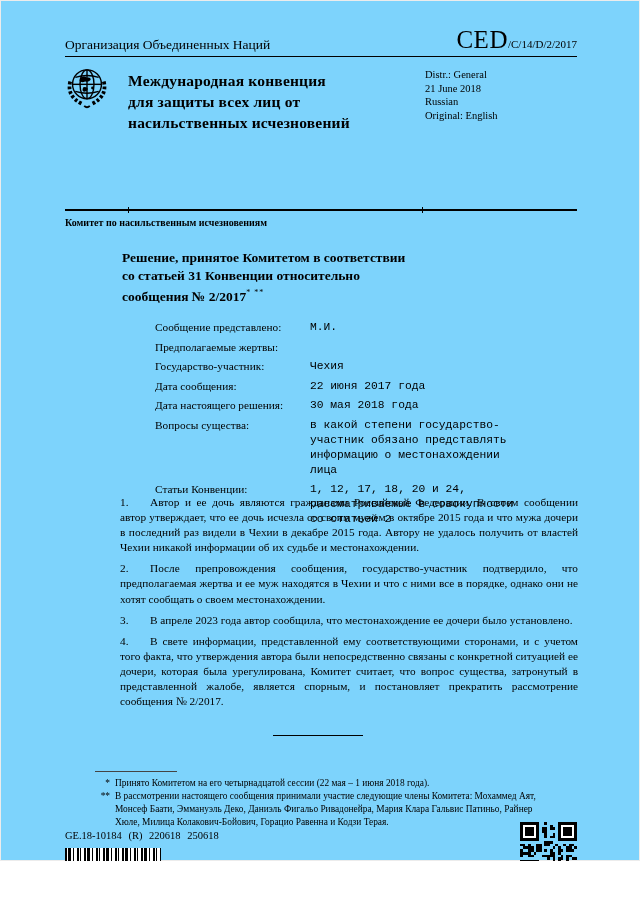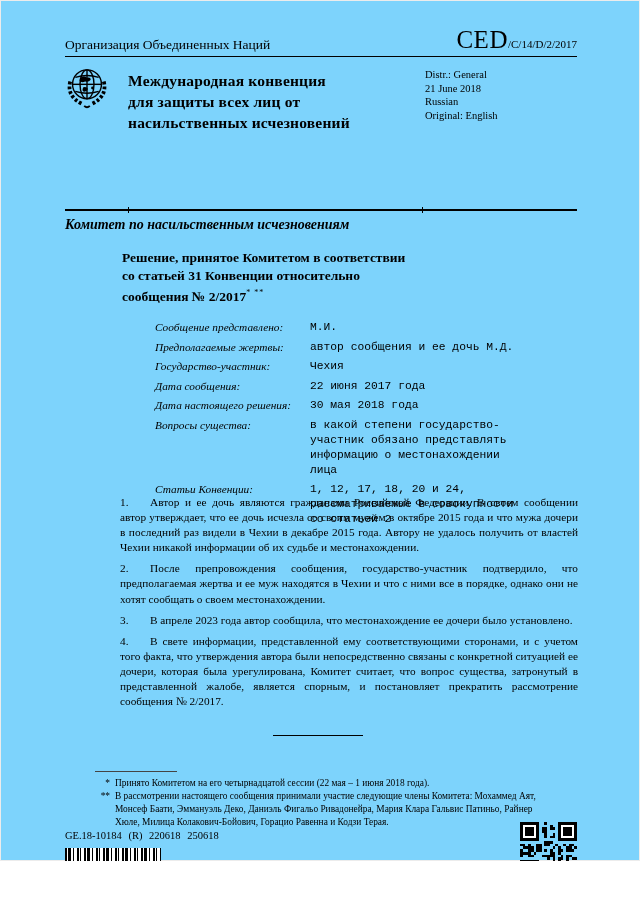--- a/index.html
+++ b/index.html
@@ -17,28 +17,28 @@
   .emblem{position:absolute;left:59px;top:61px;width:56px;height:58px;}
   .conv-title{
     position:absolute;left:128px;top:62px;font-size:15.5px;font-weight:bold;
     line-height:21px;white-space:pre-line;letter-spacing:.2px;margin-top:8px;
   }
   .distr-block{position:absolute;left:425px;top:68px;font-size:10.5px;line-height:13.5px;}
   
   .rule-thick{position:absolute;left:65px;width:512px;top:209px;border-top:2px solid #000;}
   .tick{position:absolute;width:1px;height:6px;background:#000;top:207px;}
   .tick.t1{left:128px;} .tick.t2{left:422px;}
-  .committee{position:absolute;left:65px;top:217px;font-size:14px;font-weight:bold;font-style:italic;}
+  .committee{position:absolute;left:65px;top:217px;font-size:10px;font-weight:bold;}
   
   .decision{position:absolute;left:122px;top:249px;font-size:13.5px;font-weight:bold;line-height:17.5px;}
   .decision sup{font-size:8px;font-weight:normal;letter-spacing:1px;}
   
   .case-info{position:absolute;left:155px;top:320px;width:430px;font-size:11.3px;line-height:15px;}
   .case-row{display:flex;margin-bottom:4.5px;}
-  .case-label{width:155px;flex:0 0 155px;font-style:italic;}
+  .case-label{width:155px;flex:0 0 155px;}
   .case-value{width:222px;flex:0 0 222px;font-family:Liberation Mono, monospace;}
   
   .body-text{position:absolute;left:120px;top:495px;width:458px;font-size:11.3px;line-height:15.1px;text-align:justify;}
   .body-text p{margin:0 0 6px 0;}
   .pnum{display:inline-block;width:30px;}
   .divider-center{position:absolute;left:273px;top:735px;width:90px;border-top:1.2px solid #000;}
   
   .fn-rule{position:absolute;left:95px;top:771px;width:82px;border-top:1.2px solid #444;}
   .footnotes{position:absolute;left:88px;top:777px;width:452px;font-size:9.4px;line-height:13px;}
   .fn{display:flex;}
@@ -119,21 +119,20 @@
     <div><span>сообщения № 2/2017</span><sup>* **</sup></div>
   </div>
 
   <div class="case-info">
     <div class="case-row">
       <span class="case-label">Сообщение представлено:</span>
       <span class="case-value">М.И.</span>
     </div>
     <div class="case-row">
       <span class="case-label">Предполагаемые жертвы:</span>
-      <span class="case-value">автор сообщения и ее дочь М.Д.</span>
     </div>
     <div class="case-row">
       <span class="case-label">Государство-участник:</span>
       <span class="case-value">Чехия</span>
     </div>
     <div class="case-row">
       <span class="case-label">Дата сообщения:</span>
       <span class="case-value">22 июня 2017 года</span>
     </div>
     <div class="case-row">

